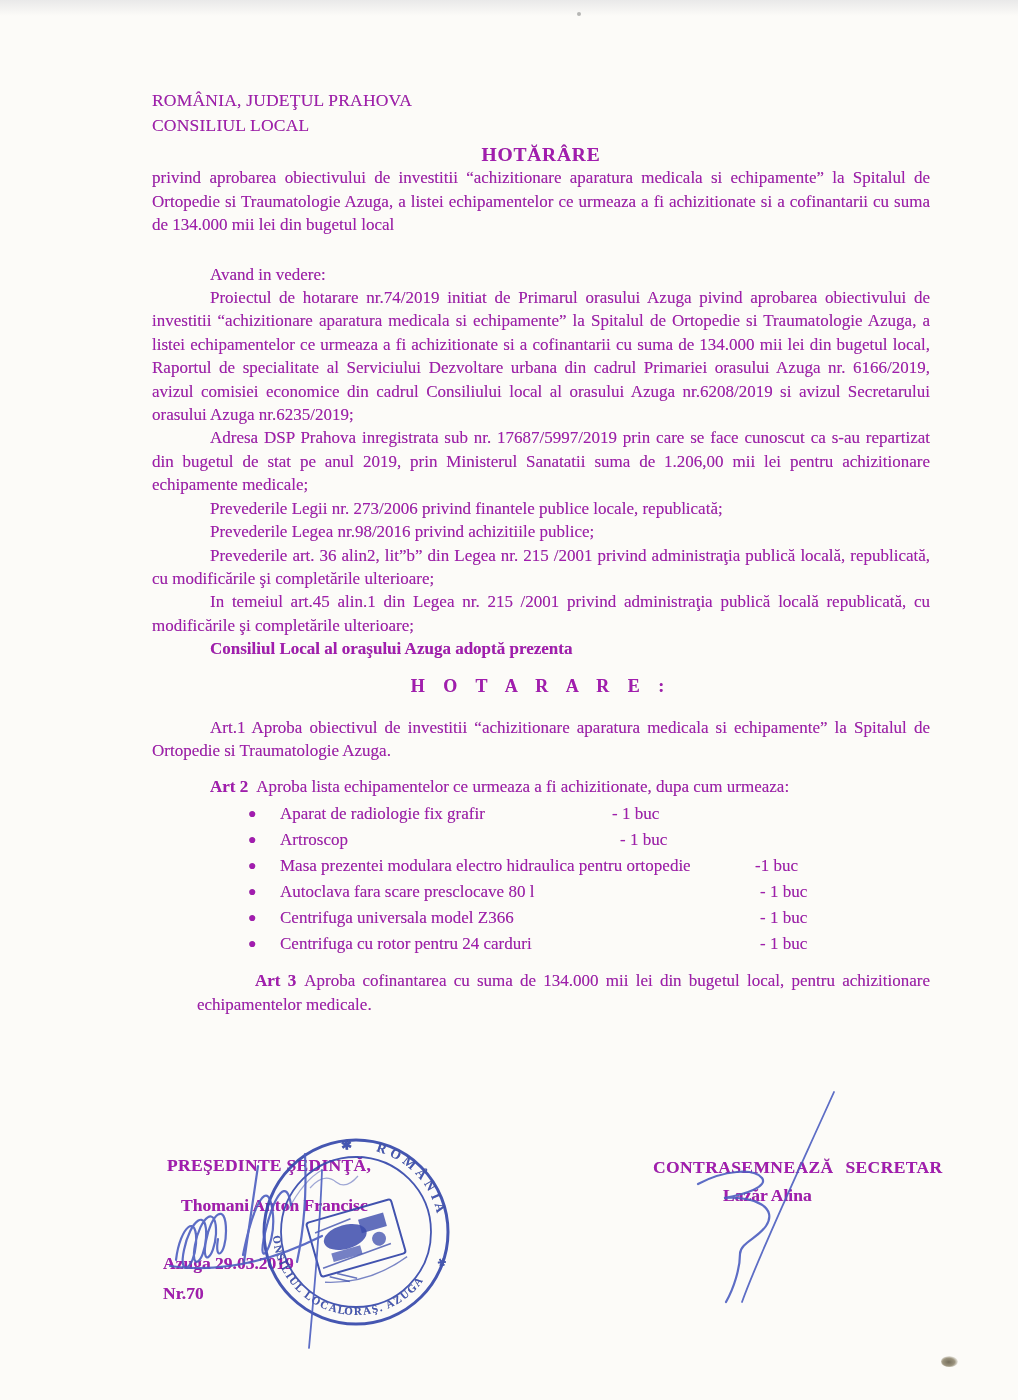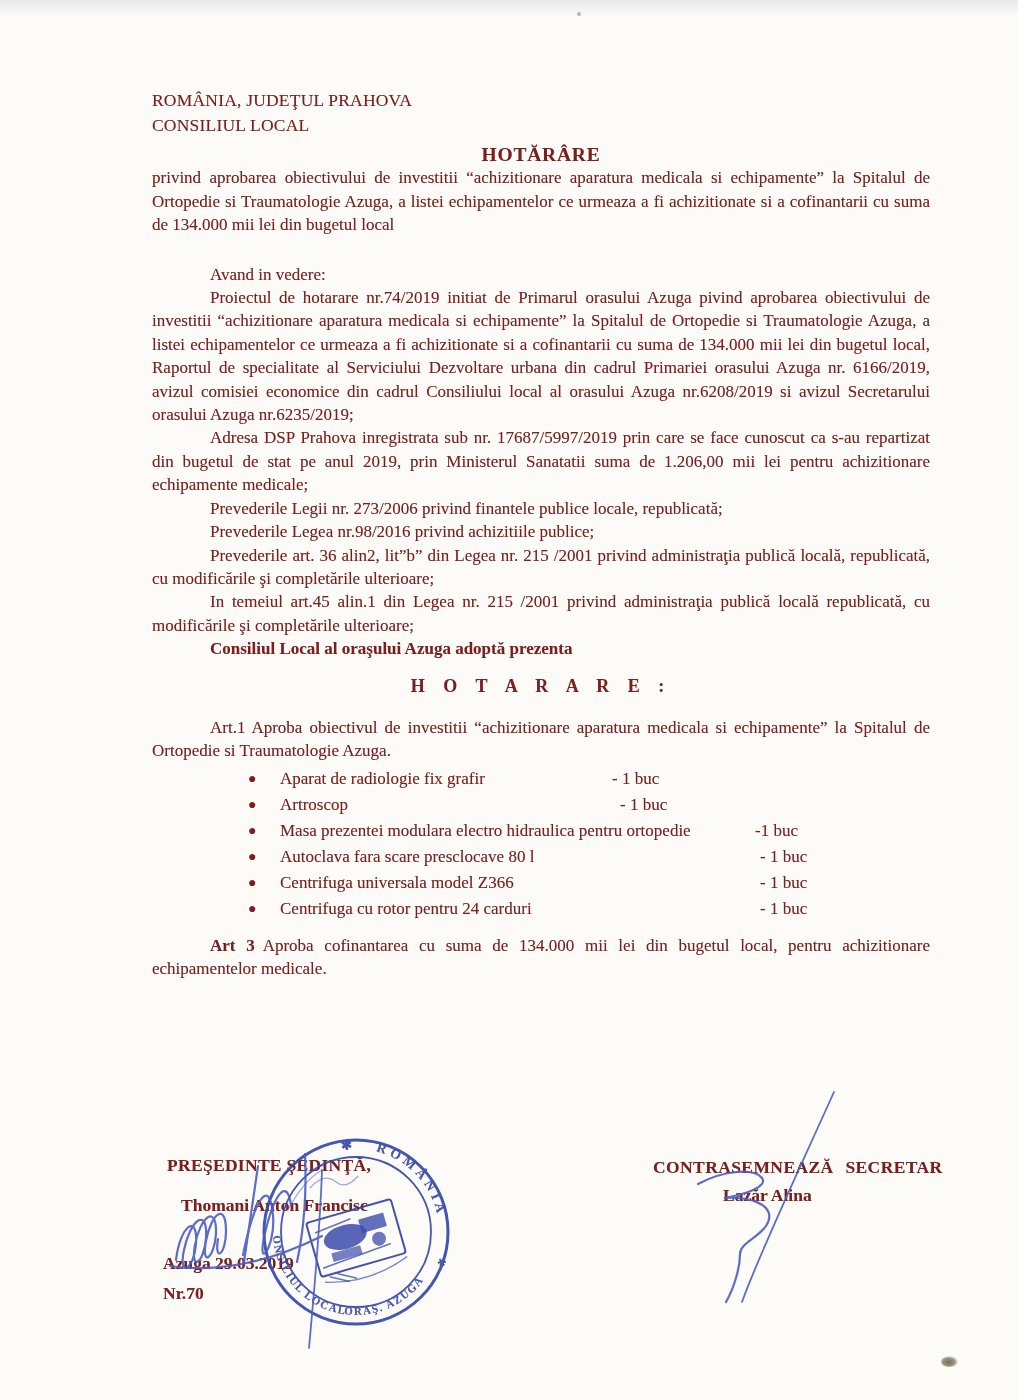--- a/index.html
+++ b/index.html
@@ -1,20 +1,20 @@
 <!DOCTYPE html>
 <html><head>
 <meta charset="utf-8">
 <style>
   html,body{margin:0;padding:0;background:#fcfbf8;}
   .page{
     position:relative; width:1018px; height:1400px; overflow:hidden;
     background:#fcfbf8;
     font-family:"Liberation Serif","DejaVu Serif",serif;
-    color:#7f1d1d;
+    color:#a21caf;
   }
   .page *{text-shadow:0 0 .5px rgba(45,45,45,.38);}
   .scan-top{position:absolute;top:0;left:0;right:0;height:16px;
     background:linear-gradient(180deg,#e9e9e9,rgba(255,255,255,0));}
   .scan-dot{position:absolute;left:577px;top:12px;width:4px;height:4px;border-radius:50%;
     background:#b6b6b4;}
   .scan-smudge{position:absolute;left:941px;top:1356px;width:17px;height:11px;border-radius:50%;
     background:radial-gradient(ellipse at 45% 55%, #5d5540 0%, #8a8168 45%, rgba(255,255,255,0) 75%);
     opacity:.85;}
   .content{position:absolute;left:152px;top:88px;width:778px;font-size:17px;line-height:23.4px;}
@@ -22,21 +22,21 @@
   .doc-title{text-align:center;font-weight:bold;font-size:19.5px;letter-spacing:.8px;margin-top:5px;}
   .subtitle{text-align:justify;margin-top:2px;}
   .intro{margin-top:26px;margin-left:58px;}
   p.para{margin:0;text-align:justify;text-indent:58px;}
   .adoption{font-weight:bold;margin-left:58px;}
   .decision-heading{text-align:center;font-weight:bold;font-size:18px;letter-spacing:7px;
     margin-top:14px;margin-bottom:18px;}
   .art{margin:0;text-align:justify;text-indent:58px;}
   .art-1{margin-top:16px;}
   .art-2{margin-top:12px;}
-  .art-3{margin-top:12px;}
+  .art-3{margin-top:12px;margin-left:45px;}
   .art-4{margin-top:14px;}
   .lbl{font-weight:bold;margin-right:8px;}
   .lbl-plain{font-weight:normal;margin-right:6px;}
   ul.equip{list-style:none;margin:3px 0 0 0;padding:0;}
   ul.equip li{position:relative;padding-left:128px;line-height:26px;min-height:26px;}
   ul.equip .bullet{position:absolute;left:96px;top:0;font-size:14px;}
   ul.equip .qty{position:absolute;top:0;white-space:nowrap;}
   ul.equip li:nth-child(1) .qty{left:460px;}
   ul.equip li:nth-child(2) .qty{left:468px;}
   ul.equip li:nth-child(3) .qty{left:603px;}
@@ -76,20 +76,21 @@
     <p class="para">Prevederile Legii nr. 273/2006 privind finantele publice locale, republicată;</p>
     <p class="para">Prevederile Legea nr.98/2016 privind achizitiile publice;</p>
     <p class="para">Prevederile art. 36 alin2, lit”b” din Legea nr. 215 /2001 privind administraţia publică locală, republicată, cu modificările şi completările ulterioare;</p>
     <p class="para">In temeiul art.45 alin.1 din Legea nr. 215 /2001 privind administraţia publică locală republicată, cu modificările şi completările ulterioare;</p>
     <div class="adoption">Consiliul Local al oraşului Azuga adoptă prezenta</div>
 
     <div class="decision-heading">H O T A R A R E :</div>
 
     <p class="art art-1"><span class="lbl-plain">Art.1</span><span>Aproba obiectivul de investitii “achizitionare aparatura medicala si echipamente” la Spitalul de Ortopedie si Traumatologie Azuga.</span></p>
 
+    <p class="art art-2"><span class="lbl">Art 2</span><span>Aproba lista echipamentelor ce urmeaza a fi achizitionate, dupa cum urmeaza:</span></p>
 
     <ul class="equip">
       <li><span class="bullet">●</span><span>Aparat de radiologie fix grafir</span><span class="qty">- 1 buc</span></li>
       <li><span class="bullet">●</span><span>Artroscop</span><span class="qty">- 1 buc</span></li>
       <li><span class="bullet">●</span><span>Masa prezentei modulara electro hidraulica pentru ortopedie</span><span class="qty">-1 buc</span></li>
       <li><span class="bullet">●</span><span>Autoclava fara scare presclocave 80 l</span><span class="qty">- 1 buc</span></li>
       <li><span class="bullet">●</span><span>Centrifuga universala model Z366</span><span class="qty">- 1 buc</span></li>
       <li><span class="bullet">●</span><span>Centrifuga cu rotor pentru 24 carduri</span><span class="qty">- 1 buc</span></li>
     </ul>
 

